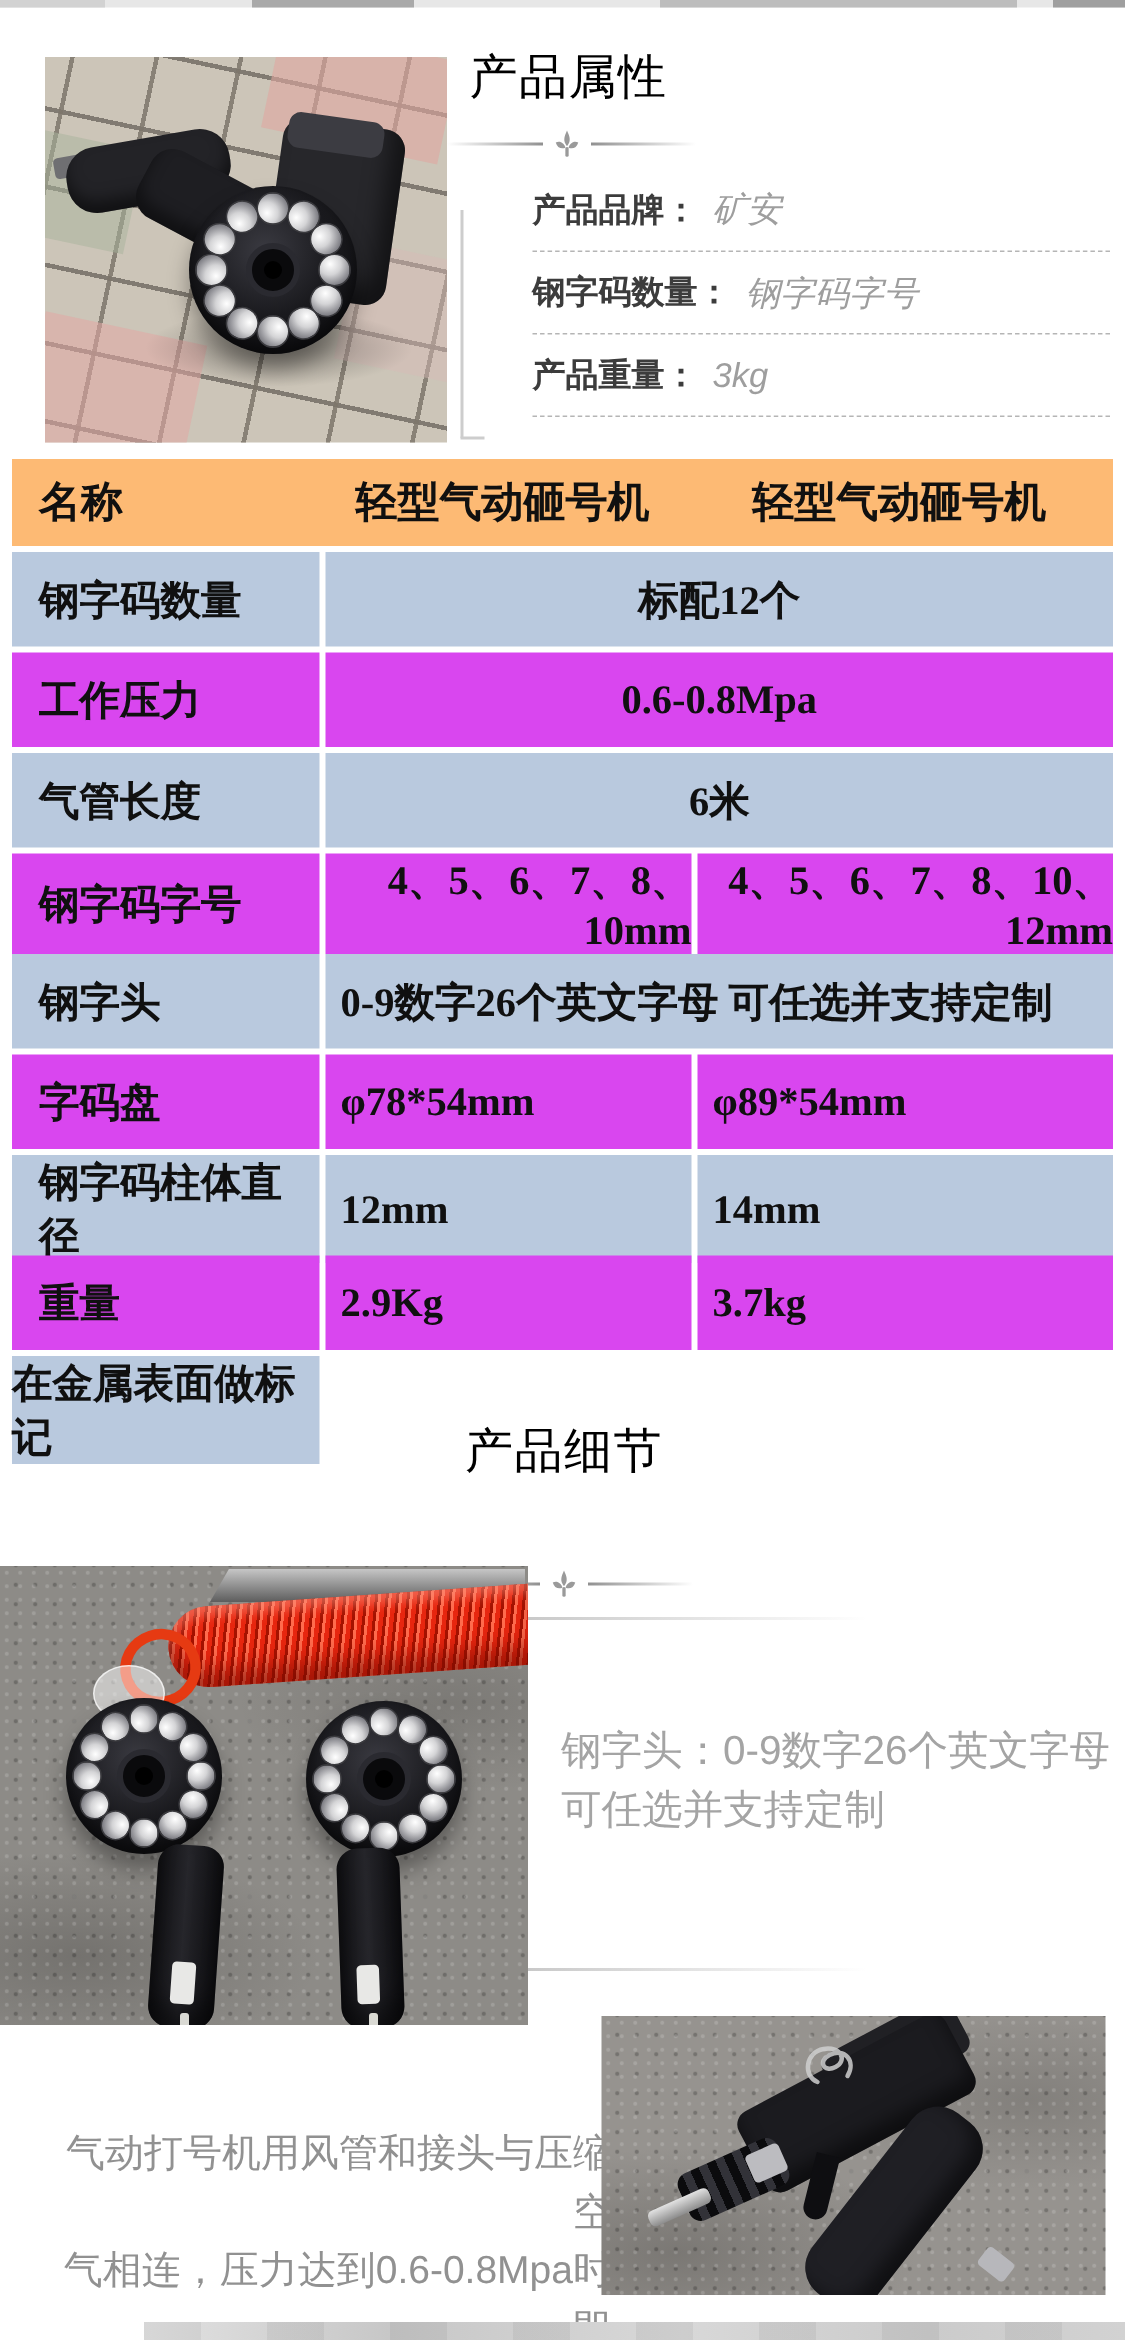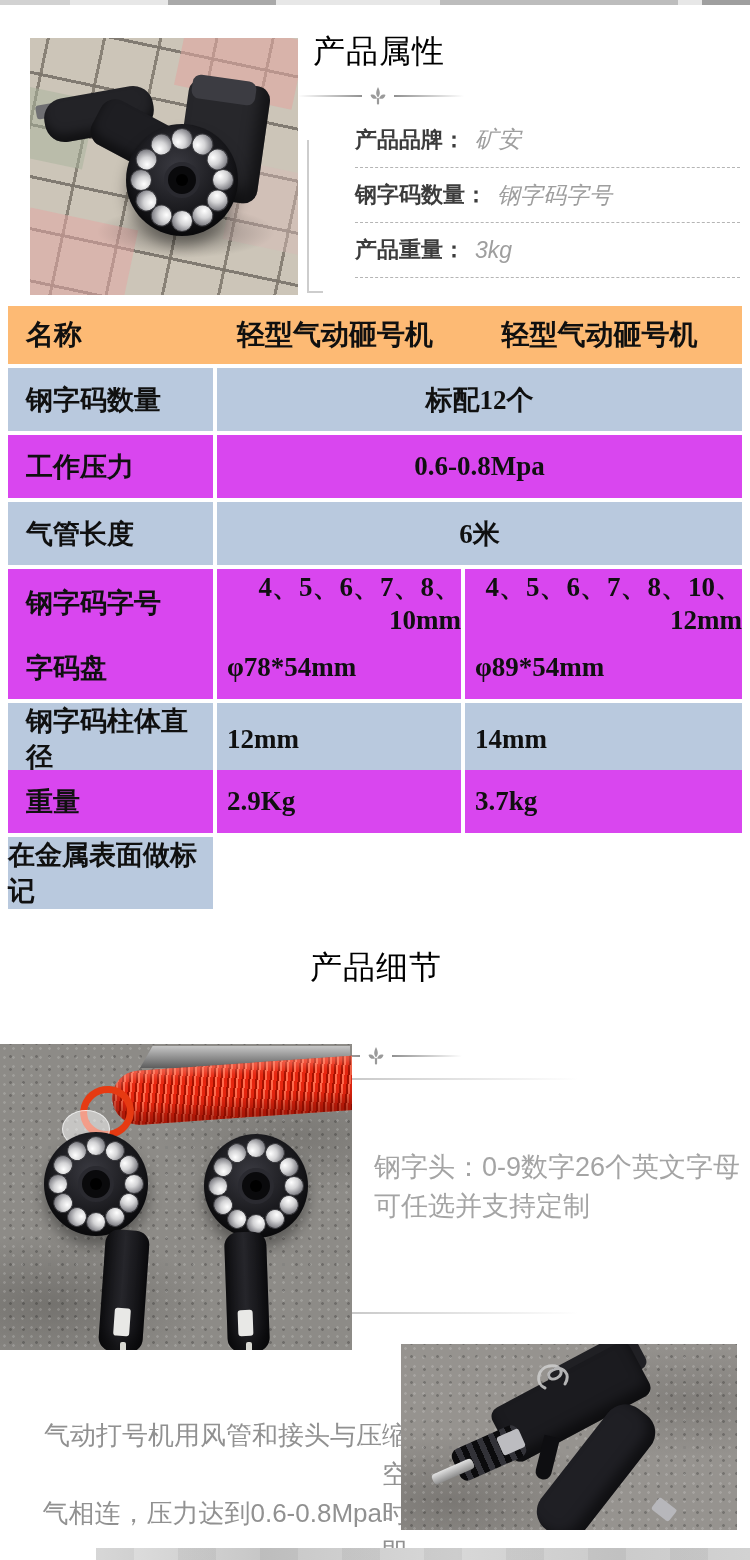--- a/index.html
+++ b/index.html
@@ -231,20 +231,24 @@
     </div>
     <div class="t-row span2 row-light">
       <div class="cell c-label">气管长度</div>
       <div class="cell c-center">6米</div>
     </div>
     <div class="t-row row-white">
       <div class="cell c-label">钢字码字号</div>
       <div class="cell c-val">4、5、6、7、8、10mm</div>
       <div class="cell c-val">4、5、6、7、8、10、12mm</div>
     </div>
+    <div class="t-row span2 row-light">
+      <div class="cell c-label">钢字头</div>
+      <div class="cell c-val">0-9数字26个英文字母 可任选并支持定制</div>
+    </div>
     <div class="t-row row-white">
       <div class="cell c-label">字码盘</div>
       <div class="cell c-val">φ78*54mm</div>
       <div class="cell c-val">φ89*54mm</div>
     </div>
     <div class="t-row row-light">
       <div class="cell c-label">钢字码柱体直径</div>
       <div class="cell c-val">12mm</div>
       <div class="cell c-val">14mm</div>
     </div>

